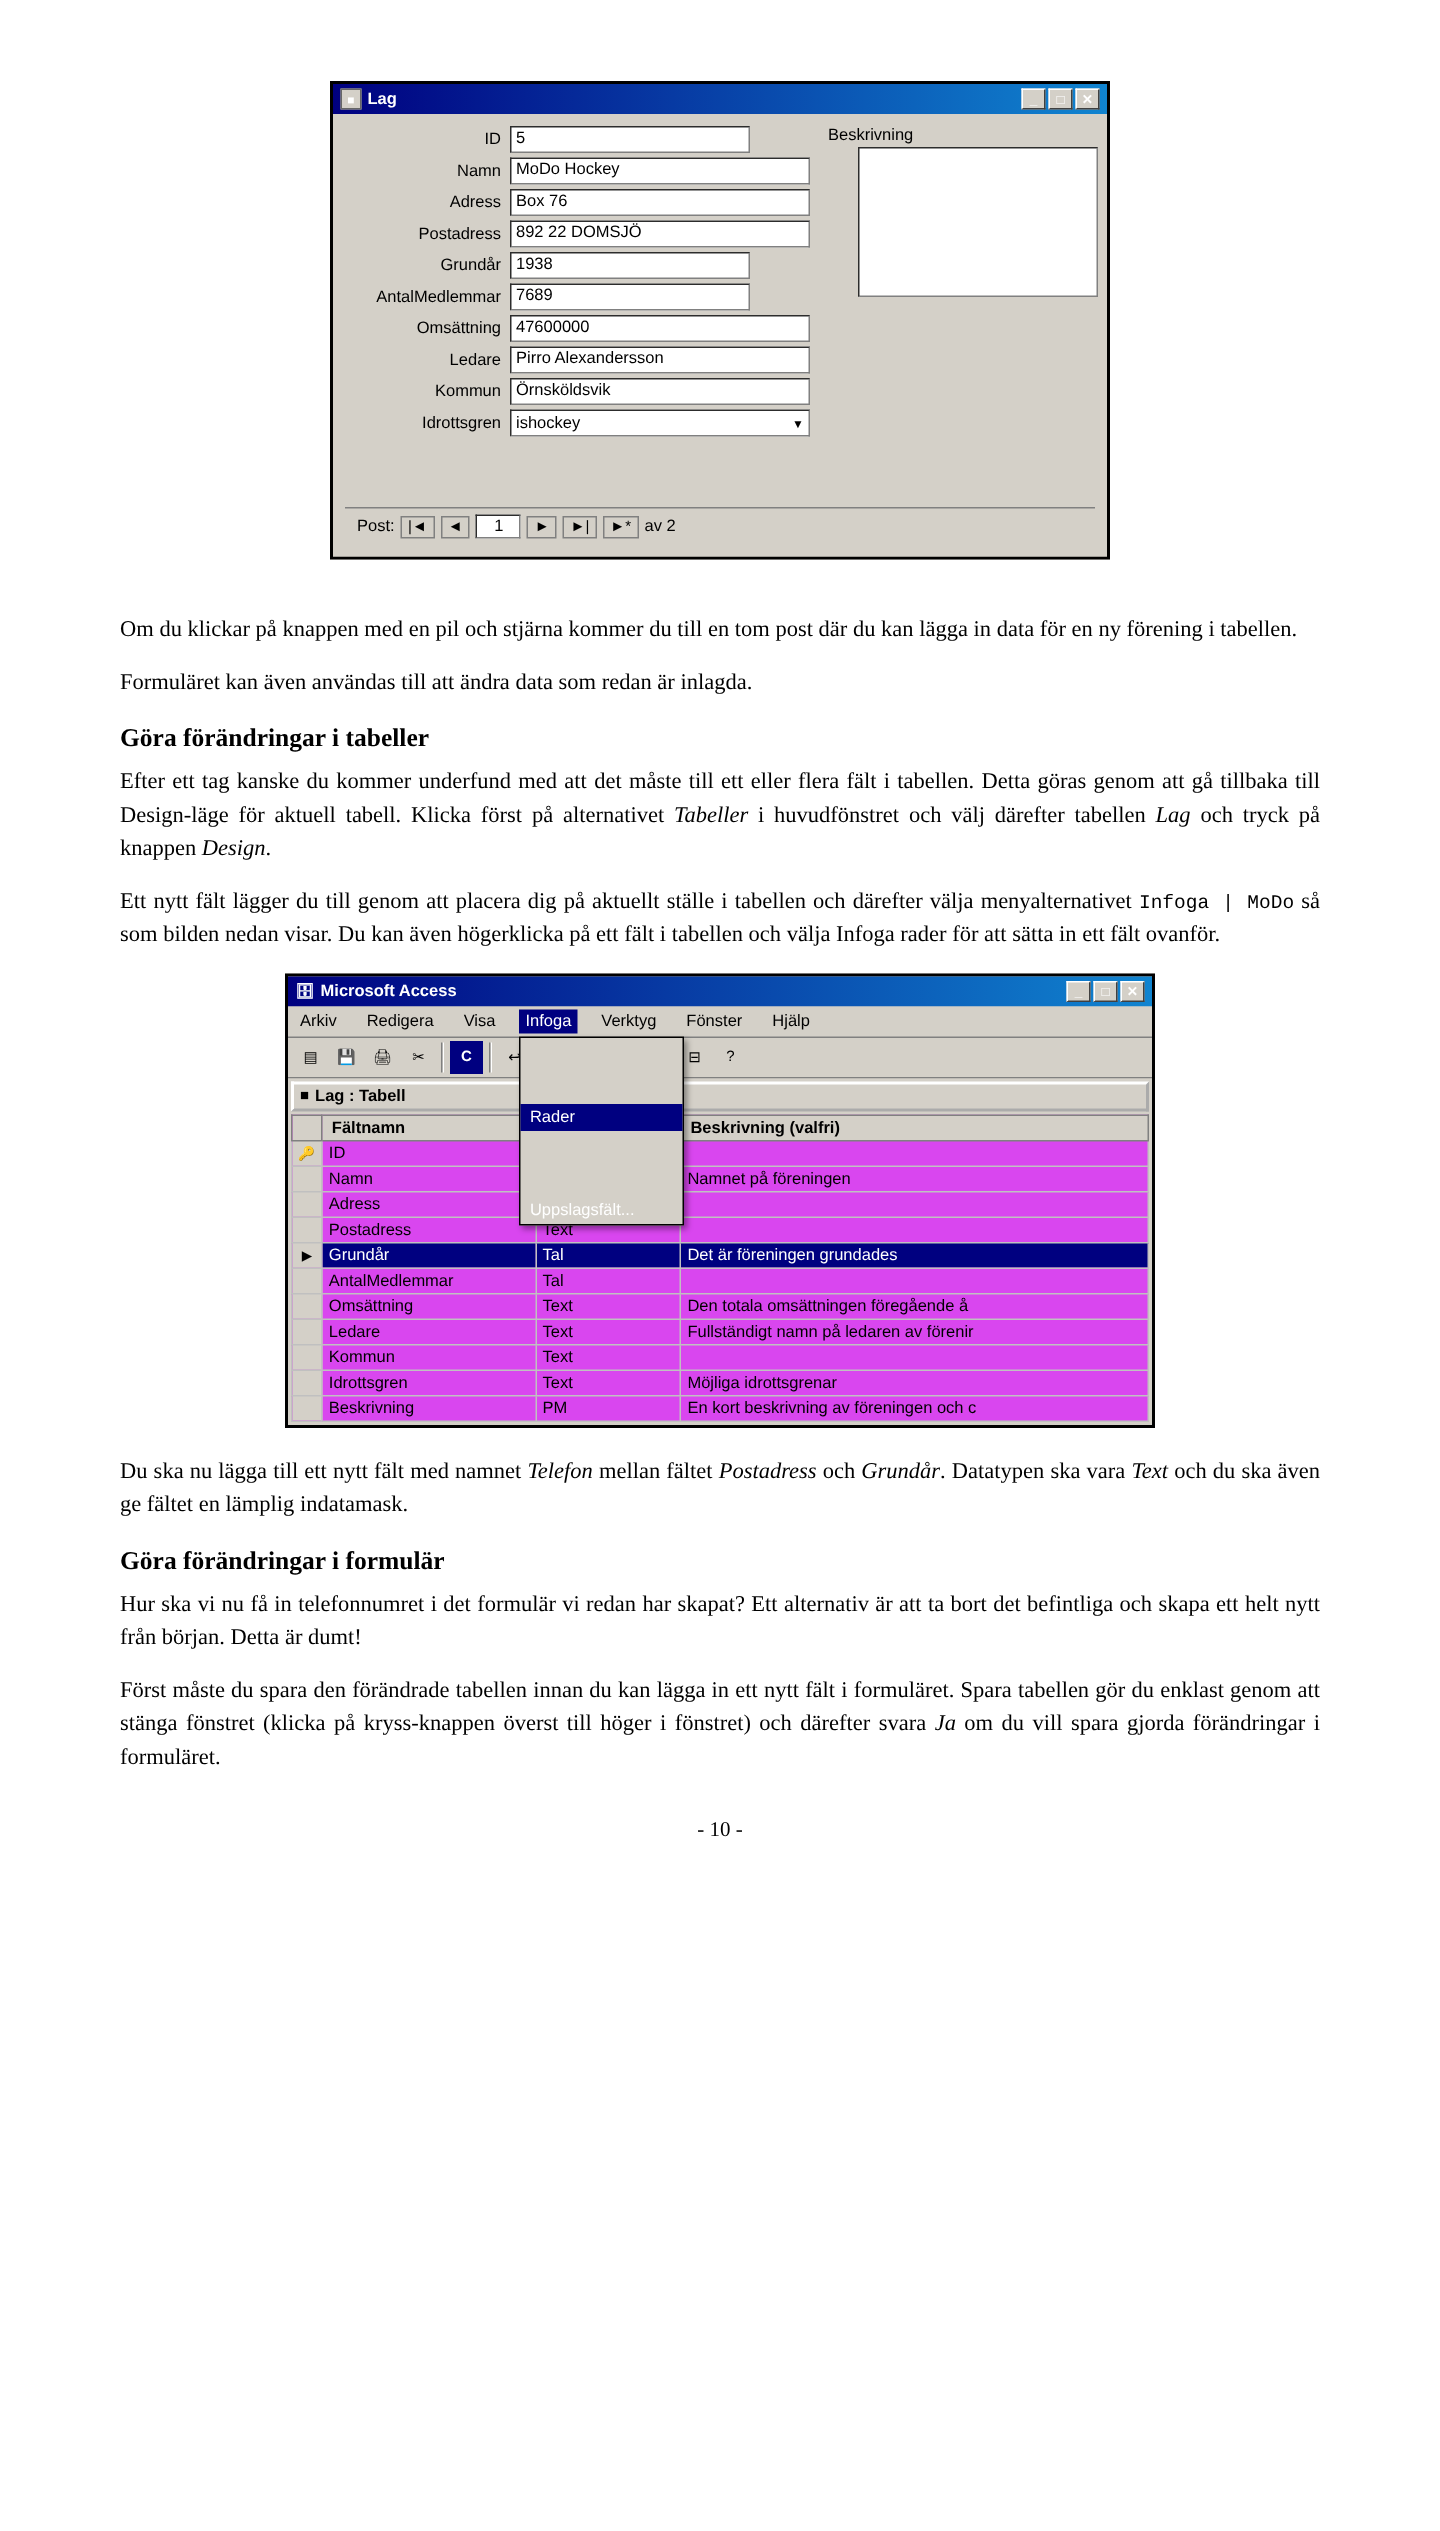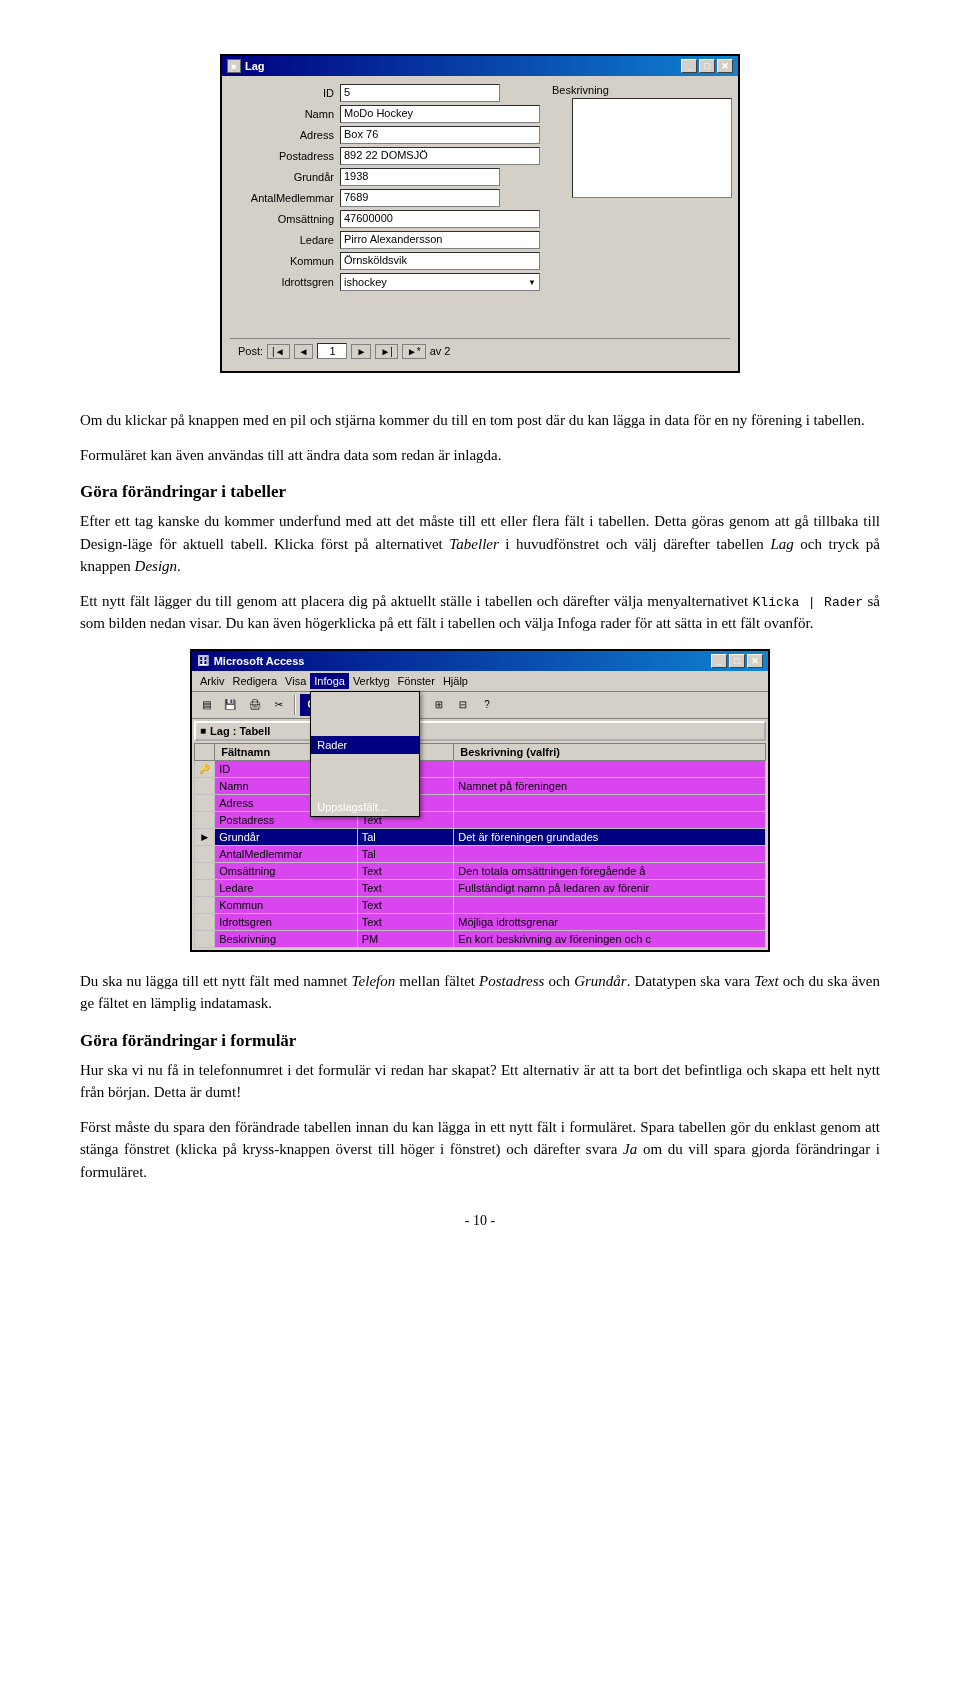--- a/index.html
+++ b/index.html
@@ -134,20 +134,21 @@
       font-family: Arial, sans-serif;
       font-size: 11px;
       width: 580px;
       margin: 0 auto;
     }
     .access-menubar {
       background: #d4d0c8;
       border-bottom: 1px solid #808080;
       padding: 2px 4px;
       display: flex;
+      gap: 12px;
       font-size: 11px;
     }
     .access-menu-item {
       cursor: pointer;
       padding: 2px 4px;
     }
     .access-menu-item.active {
       background: #000080;
       color: white;
     }
@@ -367,21 +368,21 @@
     <span>Formuläret kan även användas till att ändra data som redan är inlagda.</span>
   </p>
 
   <h2 class="section-heading">Göra förändringar i tabeller</h2>
 
   <p class="body-text">
     <span>Efter ett tag kanske du kommer underfund med att det måste till ett eller flera fält i tabellen. Detta göras genom att gå tillbaka till Design-läge för aktuell tabell. Klicka först på alternativet </span><span class="italic">Tabeller</span><span> i huvudfönstret och välj därefter tabellen </span><span class="italic">Lag</span><span> och tryck på knappen </span><span class="italic">Design</span><span>.</span>
   </p>
 
   <p class="body-text">
-    <span>Ett nytt fält lägger du till genom att placera dig på aktuellt ställe i tabellen och därefter välja menyalternativet </span><span class="mono">Klicka | Rader</span><span> så som bilden nedan visar. Du kan även högerklicka på ett fält i tabellen och välja Infoga rader för att sätta in ett fält ovanför.</span>
+    <span>Ett nytt fält lägger du till genom att placera dig på aktuellt ställe i tabellen och därefter välja menyalternativet </span><span class="mono">Infoga | MoDo</span><span> så som bilden nedan visar. Du kan även högerklicka på ett fält i tabellen och välja Infoga rader för att sätta in ett fält ovanför.</span>
   </p>
 
   <div class="screenshot-container">
     <div class="access-window">
       <div class="win-titlebar">
         <div style="display:flex;align-items:center;gap:4px;">
           <span style="font-size:10px;">🗄</span>
           <span>Microsoft Access</span>
         </div>
         <div class="win-titlebar-buttons">

